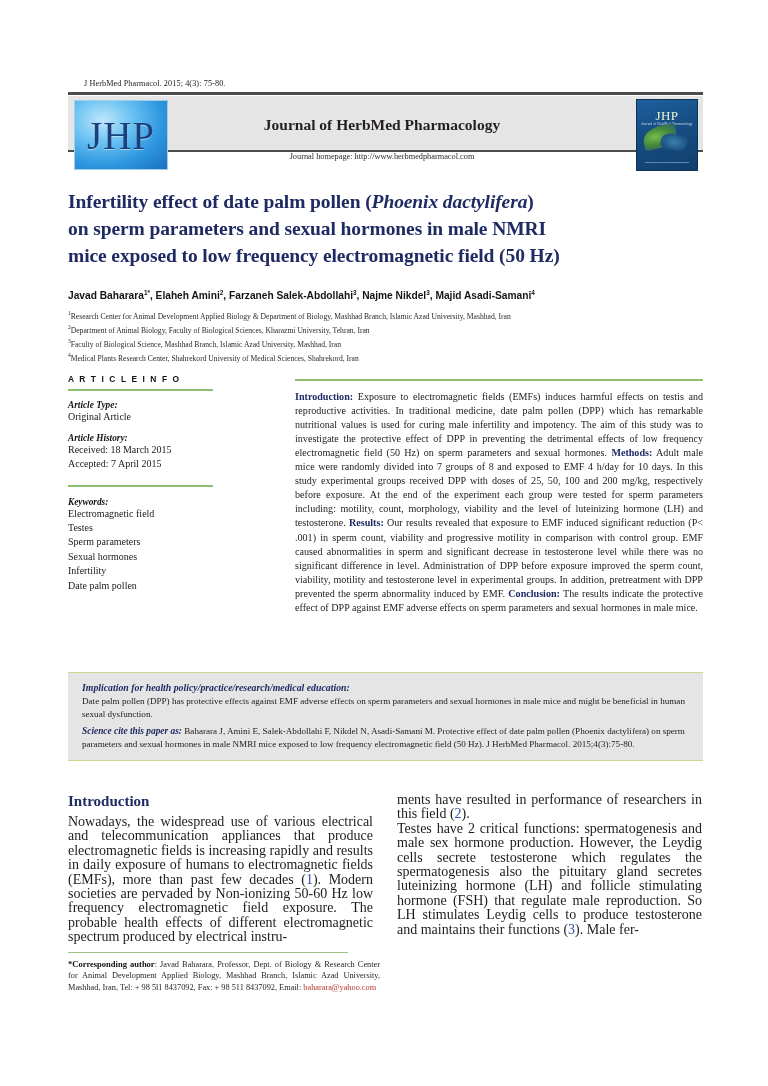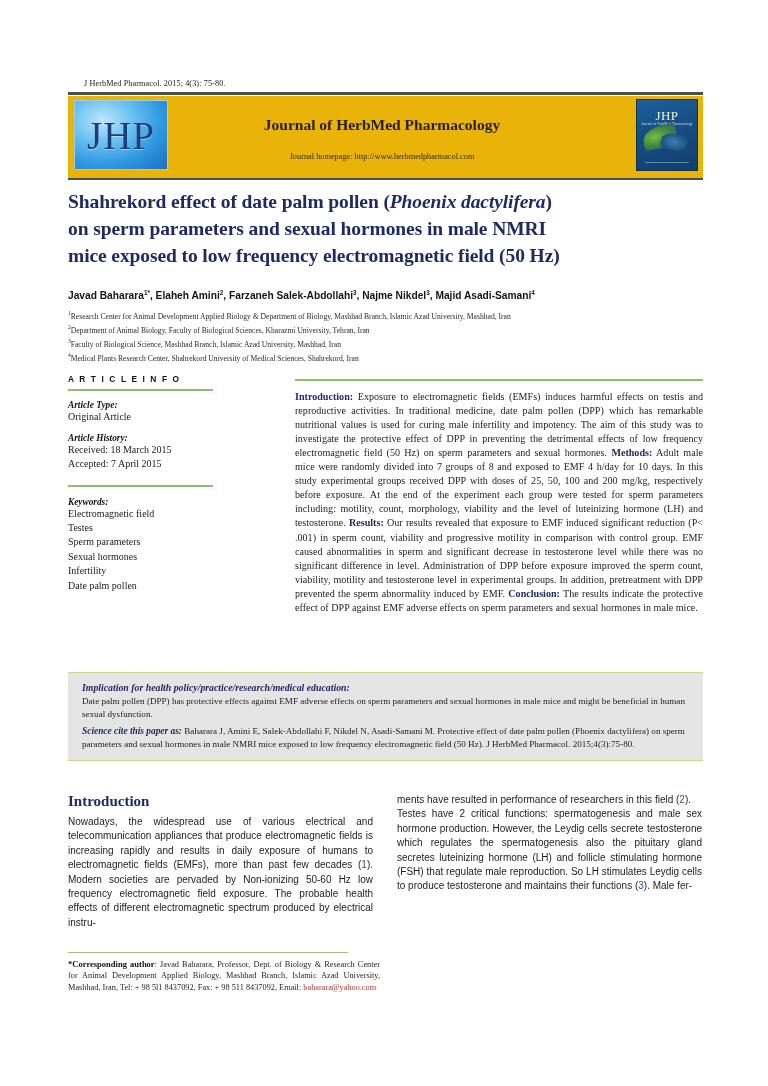--- a/index.html
+++ b/index.html
@@ -46,22 +46,22 @@
     width: 635px;
     height: 2.5px;
     background: #4d4d4d;
   }
 
   
   .banner {
     position: absolute;
     left: 0; top: 96px;
     width: 635px;
-    height: 84px;
-    background: #eab308;
+    height: 56px;
+    background: #e5e5e5;
     border-bottom: 2.5px solid #4d4d4d;
     box-sizing: border-box;
   }
   .logo-left {
     position: absolute;
     left: 6px; top: 4px;
     width: 94px; height: 70px;
     background: radial-gradient(ellipse at 30% 28%, #bfe6fb 0%, #6cc3f2 32%, #2e97e0 65%, #1a6fc0 100%);
     border: 1px solid #9fd0ea;
     box-sizing: border-box;
@@ -297,22 +297,22 @@
   }
   .col { width: 305px; }
   .sec-title {
     font-family: "Liberation Serif", serif;
     font-weight: bold;
     font-size: 15px;
     color: #1f2a63;
     margin-bottom: 5px;
   }
   .para {
-    font-family: Liberation Sans, sans-serif;
-    font-size: 10px;
+    font-family: Liberation Serif, serif;
+    font-size: 14px;
     line-height: 14.4px;
     text-align: justify;
     color: #1c1c1c;
   }
   .ref { color: #2f4fa8; }
 
   
   .foot-rule {
     position: absolute;
     left: 0; top: 952px;
@@ -353,21 +353,21 @@
       <div class="logo-right">
         <div class="jhp">JHP</div>
         <div class="sub">Journal of HerbMed Pharmacology</div>
         <div class="leaf"></div>
         <div class="leaf2"></div>
         <div class="footband"></div>
       </div>
     </div>
 
     <div class="paper-title">
-      <span>Shahrekord effect of date palm pollen (</span><span class="ital">Phoenix dactylifera</span><span>)</span><br>
+      <span>Infertility effect of date palm pollen (</span><span class="ital">Phoenix dactylifera</span><span>)</span><br>
       <span>on sperm parameters and sexual hormones in male NMRI</span><br>
       <span>mice exposed to low frequency electromagnetic field (50 Hz)</span>
     </div>
 
     <div class="authors">
       <span>Javad Baharara<sup>1*</sup>, Elaheh Amini<sup>2</sup>, Farzaneh Salek-Abdollahi<sup>3</sup>, Najme Nikdel<sup>3</sup>,  Majid Asadi-Samani<sup>4</sup></span>
     </div>
     <div class="affils">
       <div><sup>1</sup>Research Center for Animal Development Applied Biology &amp; Department of Biology, Mashhad Branch, Islamic Azad University, Mashhad, Iran</div>
       <div><sup>2</sup>Department of Animal Biology, Faculty of Biological Sciences, Kharazmi University, Tehran, Iran</div>

